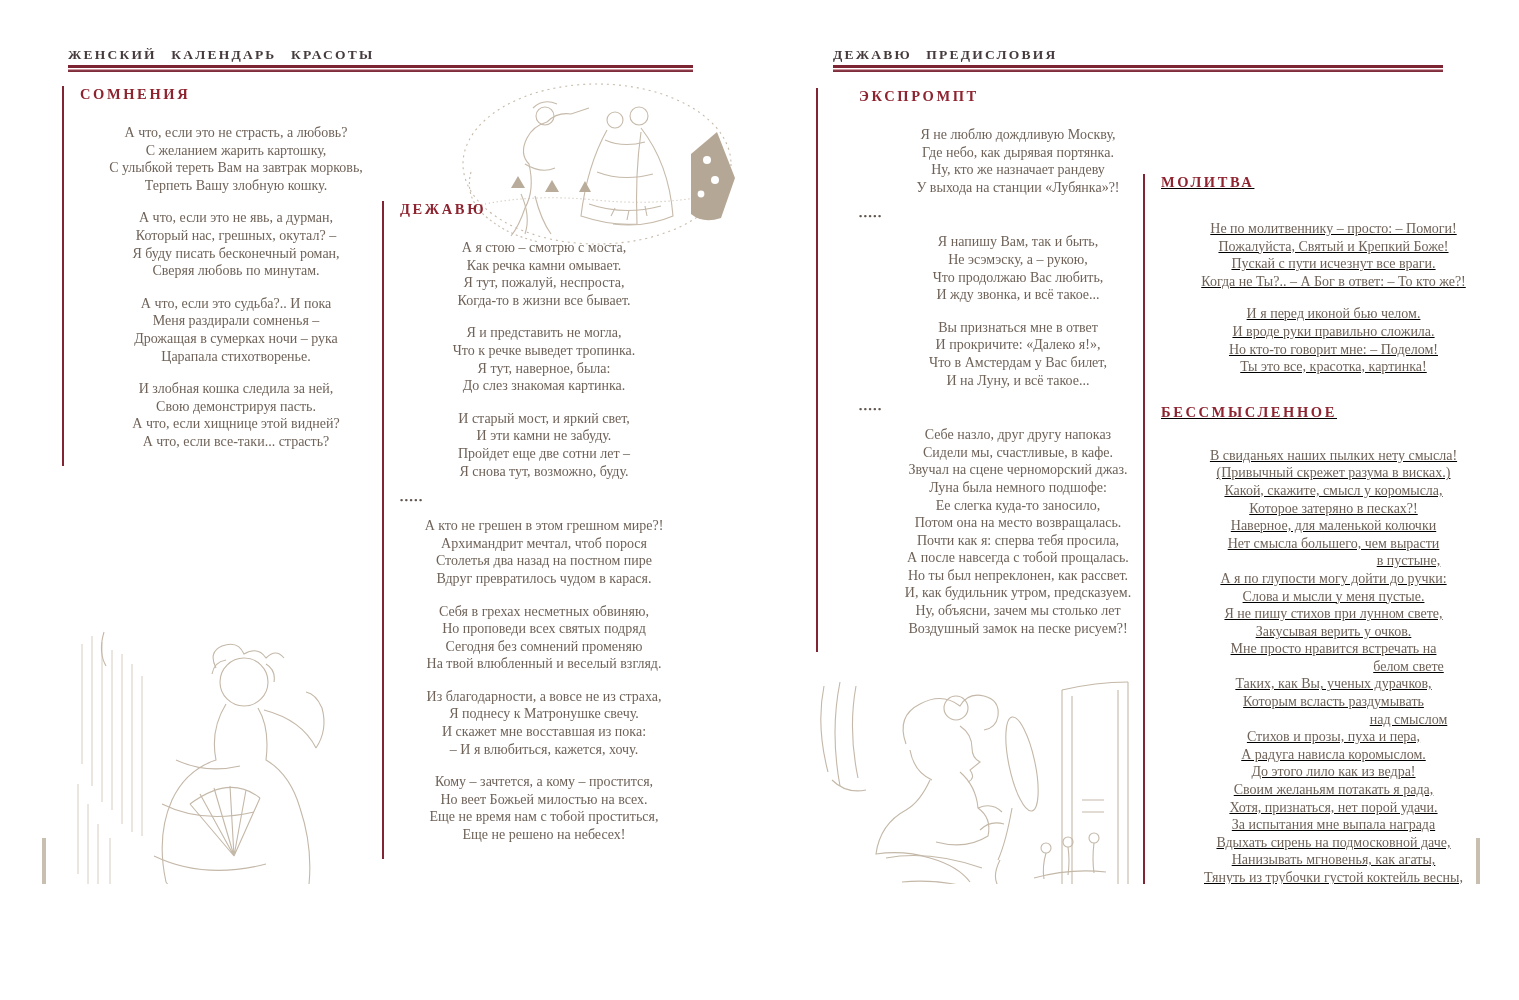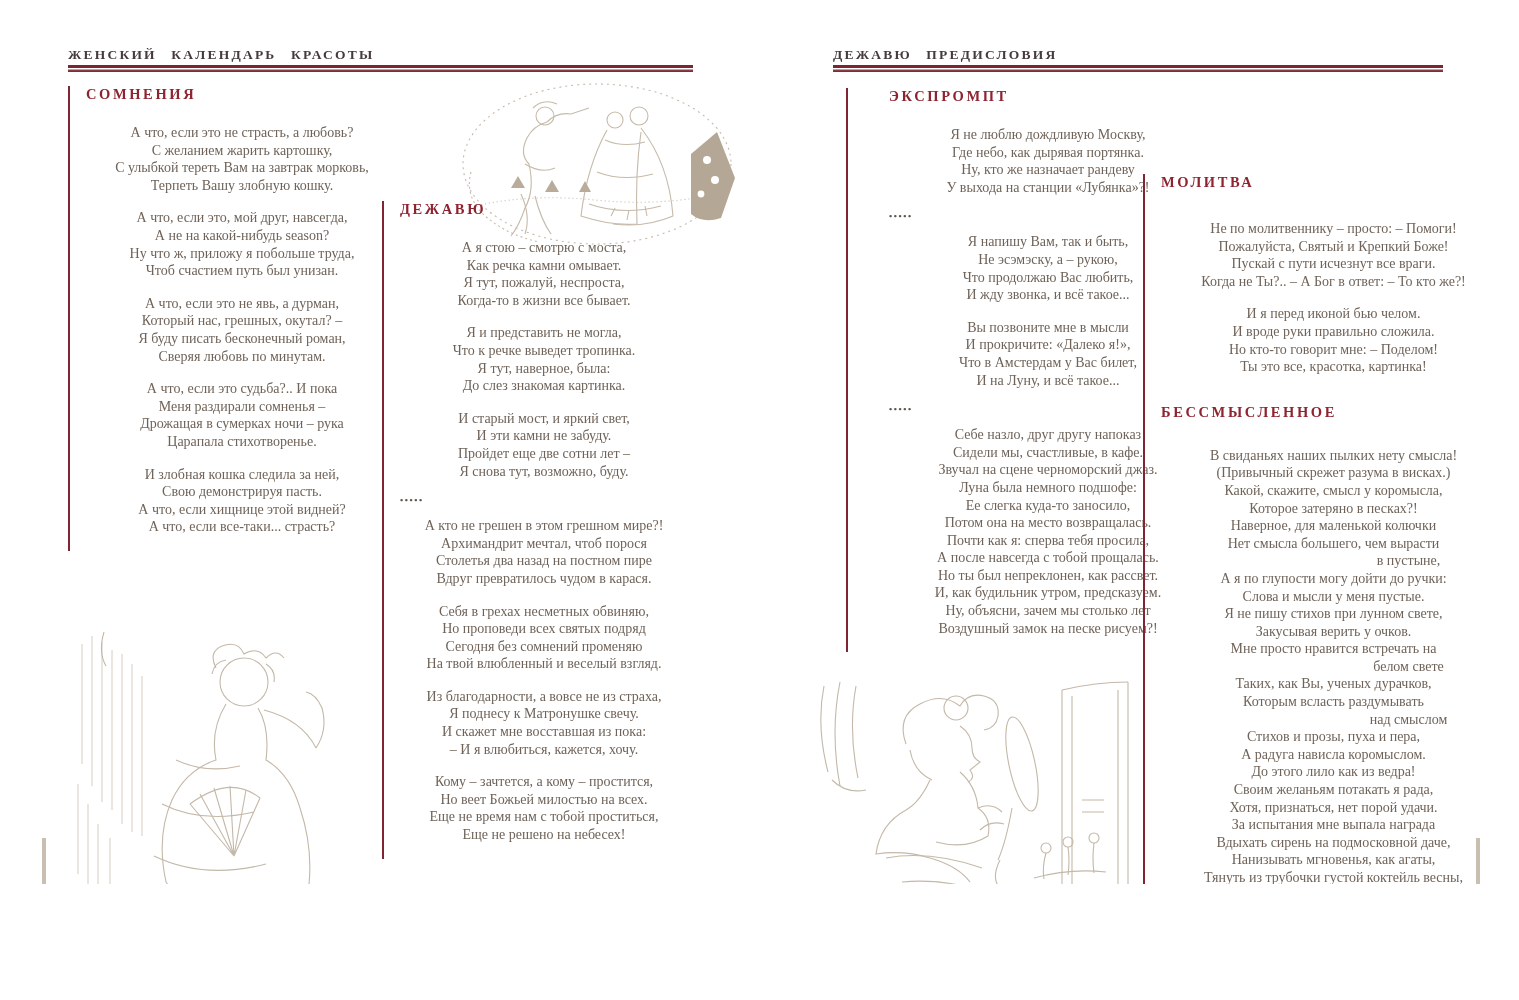--- a/index.html
+++ b/index.html
@@ -41,34 +41,28 @@
            font-family:"DejaVu Serif", serif;font-size:92px;color:#c8bfb0;transform:rotate(90deg);}
 </style>
 </head>
 <body>
 
 <div class="spread">
 
   <div class="running-head" style="left:68px;top:47px;">ЖЕНСКИЙ КАЛЕНДАРЬ КРАСОТЫ</div>
   <div class="head-rule" style="left:68px;top:65px;width:625px;"></div>
 
-  <section class="sect" style="left:68px;top:86px;width:312px;">
+  <section class="sect" style="left:62px;top:86px;width:312px;">
     <h2>СОМНЕНИЯ</h2>
     <div class="poem">
         <div class="stanza">
           <div class="line">А что, если это не страсть, а любовь?</div>
           <div class="line">С желанием жарить картошку,</div>
           <div class="line">С улыбкой тереть Вам на завтрак морковь,</div>
           <div class="line">Терпеть Вашу злобную кошку.</div>
-        </div>
-        <div class="stanza">
-          <div class="line">А что, если это, мой друг, навсегда,</div>
-          <div class="line">А не на какой-нибудь season?</div>
-          <div class="line">Ну что ж, приложу я побольше труда,</div>
-          <div class="line">Чтоб счастием путь был унизан.</div>
         </div>
         <div class="stanza">
           <div class="line">А что, если это не явь, а дурман,</div>
           <div class="line">Который нас, грешных, окутал? –</div>
           <div class="line">Я буду писать бесконечный роман,</div>
           <div class="line">Сверяя любовь по минутам.</div>
         </div>
         <div class="stanza">
           <div class="line">А что, если это судьба?.. И пока</div>
           <div class="line">Меня раздирали сомненья –</div>
@@ -201,38 +195,38 @@
       </g>
     </svg>
   </div>
 
   <div class="pagemark" style="left:42px;top:838px;"></div>
   <div class="pagenum" style="left:-22px;top:906px;">6</div>
 
   <div class="running-head" style="left:833px;top:47px;">ДЕЖАВЮ ПРЕДИСЛОВИЯ</div>
   <div class="head-rule" style="left:833px;top:65px;width:610px;"></div>
 
-  <section class="sect" style="left:846px;top:88px;width:318px;padding-left:41px;">
+  <section class="sect" style="left:816px;top:88px;width:318px;padding-left:41px;">
     <h2>ЭКСПРОМПТ</h2>
     <div class="poem">
         <div class="stanza">
           <div class="line">Я не люблю дождливую Москву,</div>
           <div class="line">Где небо, как дырявая портянка.</div>
           <div class="line">Ну, кто же назначает рандеву</div>
           <div class="line">У выхода на станции «Лубянка»?!</div>
         </div>
         <div class="poem-sep">•••••</div>
         <div class="stanza">
           <div class="line">Я напишу Вам, так и быть,</div>
           <div class="line">Не эсэмэску, а – рукою,</div>
           <div class="line">Что продолжаю Вас любить,</div>
           <div class="line">И жду звонка, и всё такое...</div>
         </div>
         <div class="stanza">
-          <div class="line">Вы позвоните мне в мысли</div>
+          <div class="line">Вы признаться мне в ответ</div>
           <div class="line">И прокричите: «Далеко я!»,</div>
           <div class="line">Что в Амстердам у Вас билет,</div>
           <div class="line">И на Луну, и всё такое...</div>
         </div>
         <div class="poem-sep">•••••</div>
         <div class="stanza">
           <div class="line">Себе назло, друг другу напоказ</div>
           <div class="line">Сидели мы, счастливые, в кафе.</div>
           <div class="line">Звучал на сцене черноморский джаз.</div>
           <div class="line">Луна была немного подшофе:</div>
@@ -241,21 +235,21 @@
           <div class="line">Почти как я: сперва тебя просила,</div>
           <div class="line">А после навсегда с тобой прощалась.</div>
           <div class="line">Но ты был непреклонен, как рассвет.</div>
           <div class="line">И, как будильник утром, предсказуем.</div>
           <div class="line">Ну, объясни, зачем мы столько лет</div>
           <div class="line">Воздушный замок на песке рисуем?!</div>
         </div>
       </div>
   </section>
 
-  <section class="sect gap" style="left:1143px;top:174px;width:345px;">
+  <section class="sect gap" style="left:1143px;top:174px;width:345px;text-decoration:underline;">
     <h2>МОЛИТВА</h2>
     <div class="poem">
         <div class="stanza">
           <div class="line">Не по молитвеннику – просто: – Помоги!</div>
           <div class="line">Пожалуйста, Святый и Крепкий Боже!</div>
           <div class="line">Пускай с пути исчезнут все враги.</div>
           <div class="line">Когда не Ты?.. – А Бог в ответ: – То кто же?!</div>
         </div>
         <div class="stanza">
           <div class="line">И я перед иконой бью челом.</div>

